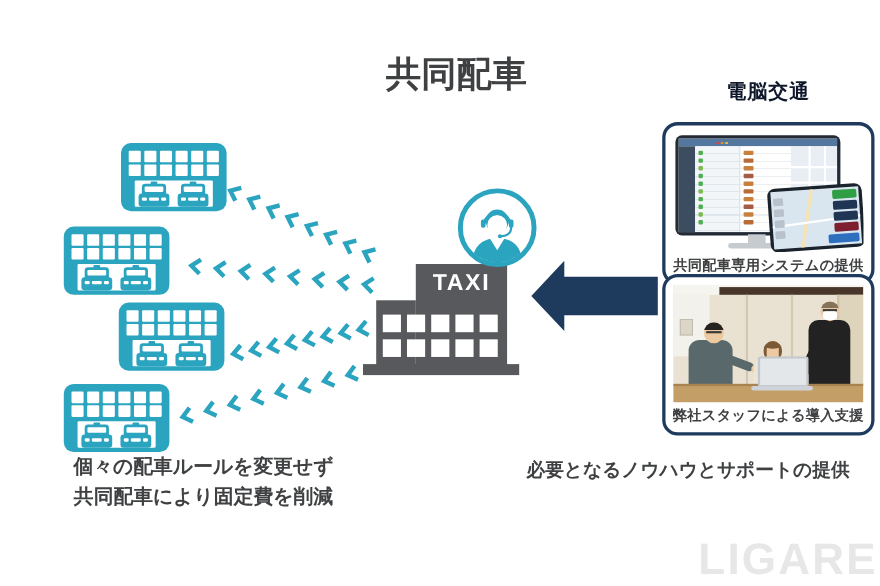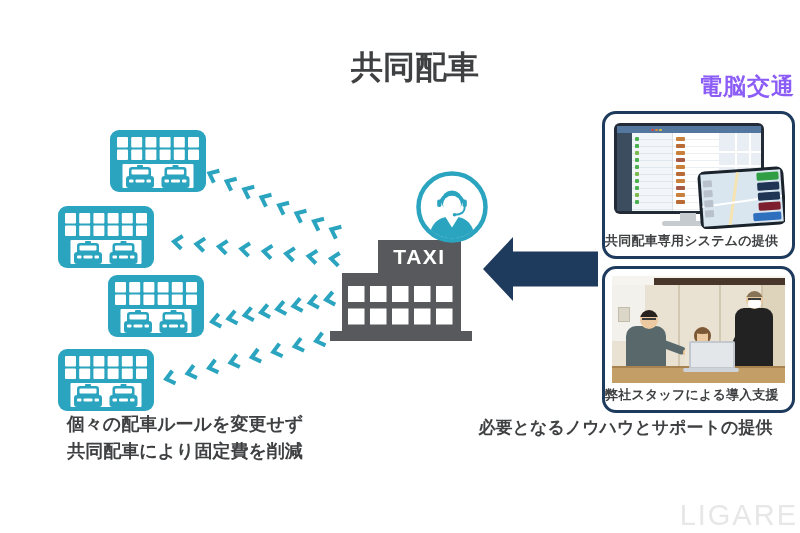--- a/index.html
+++ b/index.html
@@ -3,32 +3,32 @@
 <meta charset="utf-8">
 <style>
   html,body { margin:0; padding:0; background:#fff; }
   .stage {
     position:relative; width:800px; height:533px; background:#ffffff;
     overflow:hidden; font-family:"Liberation Sans", sans-serif;
   }
   .title { position:absolute; font-weight:700; color:#3F4042; }
   .title-left { left:12px; top:70px; font-size:23px; letter-spacing:0.5px; }
   .title-center { left:290px; top:51px; width:250px; text-align:center; font-size:32px; line-height:32px; }
-  .title-right { left:602px; top:71px; width:193px; text-align:right; font-size:23px; color:#8b5cf6; letter-spacing:1px; }
+  .title-right { left:602px; top:71px; width:193px; text-align:center; font-size:18px; color:#0f172a; letter-spacing:1px; }
 
   .diagram-svg { position:absolute; left:0; top:0; }
 
   .panel {
     position:absolute; width:193px; background:#fff;
     border:3px solid #1E3A5C; border-radius:14px; box-sizing:border-box;
   }
   .panel-1 { left:602px; top:111px; height:148px; }
-  .panel-2 { left:602px; top:266px; height:147px; }
+  .panel-2 { left:602px; top:249px; height:147px; }
   .caption {
-    position:absolute; left:0; right:0; bottom:6px; 
+    position:absolute; left:0; right:0; bottom:6px; text-align:center;
     font-size:13px; font-weight:700; color:#3F4042; letter-spacing:0.2px;
   }
   .shot { position:absolute; left:7px; right:7px; top:7px; bottom:27px; overflow:hidden; }
 
   
   .monitor { position:absolute; left:2px; top:2px; width:150px; height:91px; background:#232b36; border-radius:6px; }
   .mscreen { position:absolute; left:3px; top:3px; right:3px; bottom:3px; background:#fff; overflow:hidden; }
   .mtop { position:absolute; left:0; top:0; right:0; height:7px; background:#53779f; }
   .mdots { position:absolute; left:34px; top:2.5px; width:2.5px; height:2.5px; border-radius:50%; background:#d84444; box-shadow:4px 0 0 #e2892f, 8px 0 0 #d8c23a; }
   .mbody { position:absolute; left:0; top:7px; right:0; bottom:0; display:flex; }
@@ -84,21 +84,21 @@
   .p3-head { right:22px; bottom:74px; width:17px; height:18px; position:absolute; background:#e9c9a2; border-radius:50%; overflow:hidden; }
   .p3-hair { position:absolute; left:0; top:0; right:0; height:6px; background:#857257; }
   .p3-glass { position:absolute; left:2px; top:7px; right:2px; border-top:2px solid #3a3a3a; }
   .p3-mask { position:absolute; left:2px; bottom:1px; right:2px; height:8px; background:#ffffff; border-radius:3px; }
 
   .note { position:absolute; text-align:center; font-weight:700; color:#3F4042; }
   .note-left  { left:20px; top:411px; width:330px; font-size:18px; line-height:27px; }
   .note-right { left:458px; top:415px; width:335px; font-size:17px; line-height:26px; }
 
   .watermark {
-    position:absolute; right:2px; bottom:1px; font-size:29px; font-weight:400;
+    position:absolute; right:2px; bottom:1px; font-size:40px; font-weight:700;
     color:#E7E7E7; letter-spacing:2px;
   }
 </style>
 </head>
 <body>
 
 <div class="stage">
 
   <div class="title title-center">
     <div>共同配車</div>

